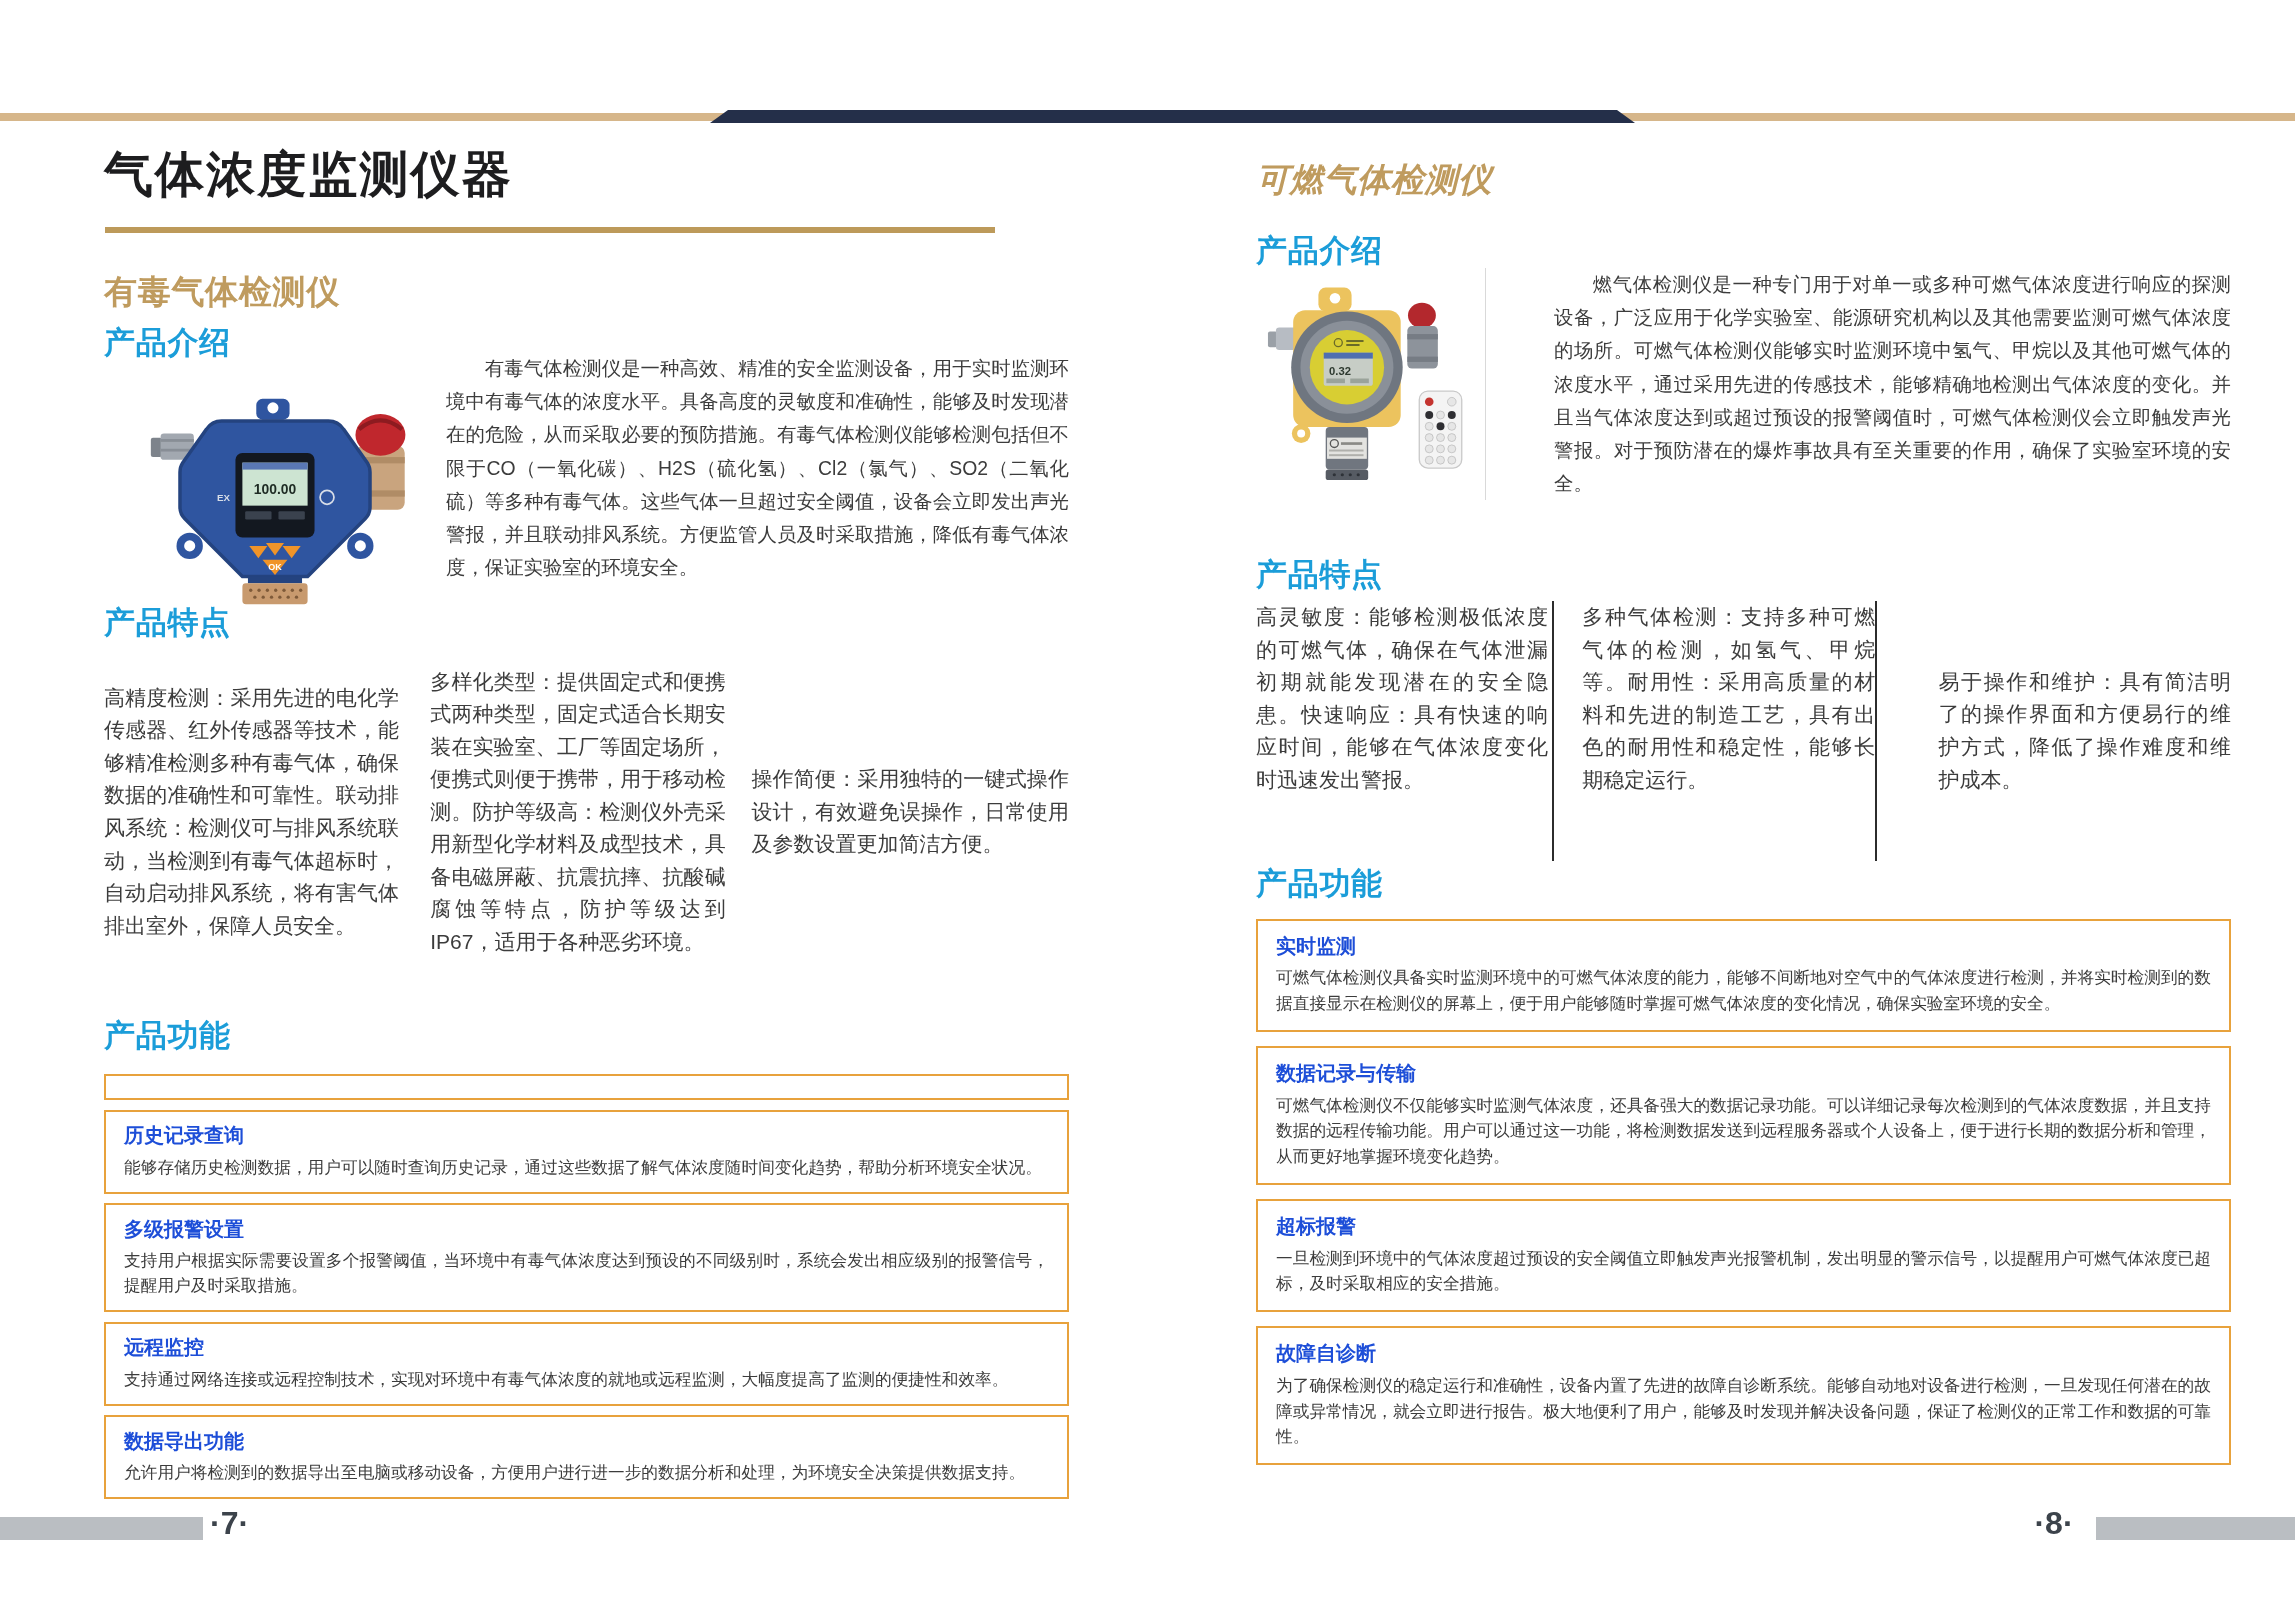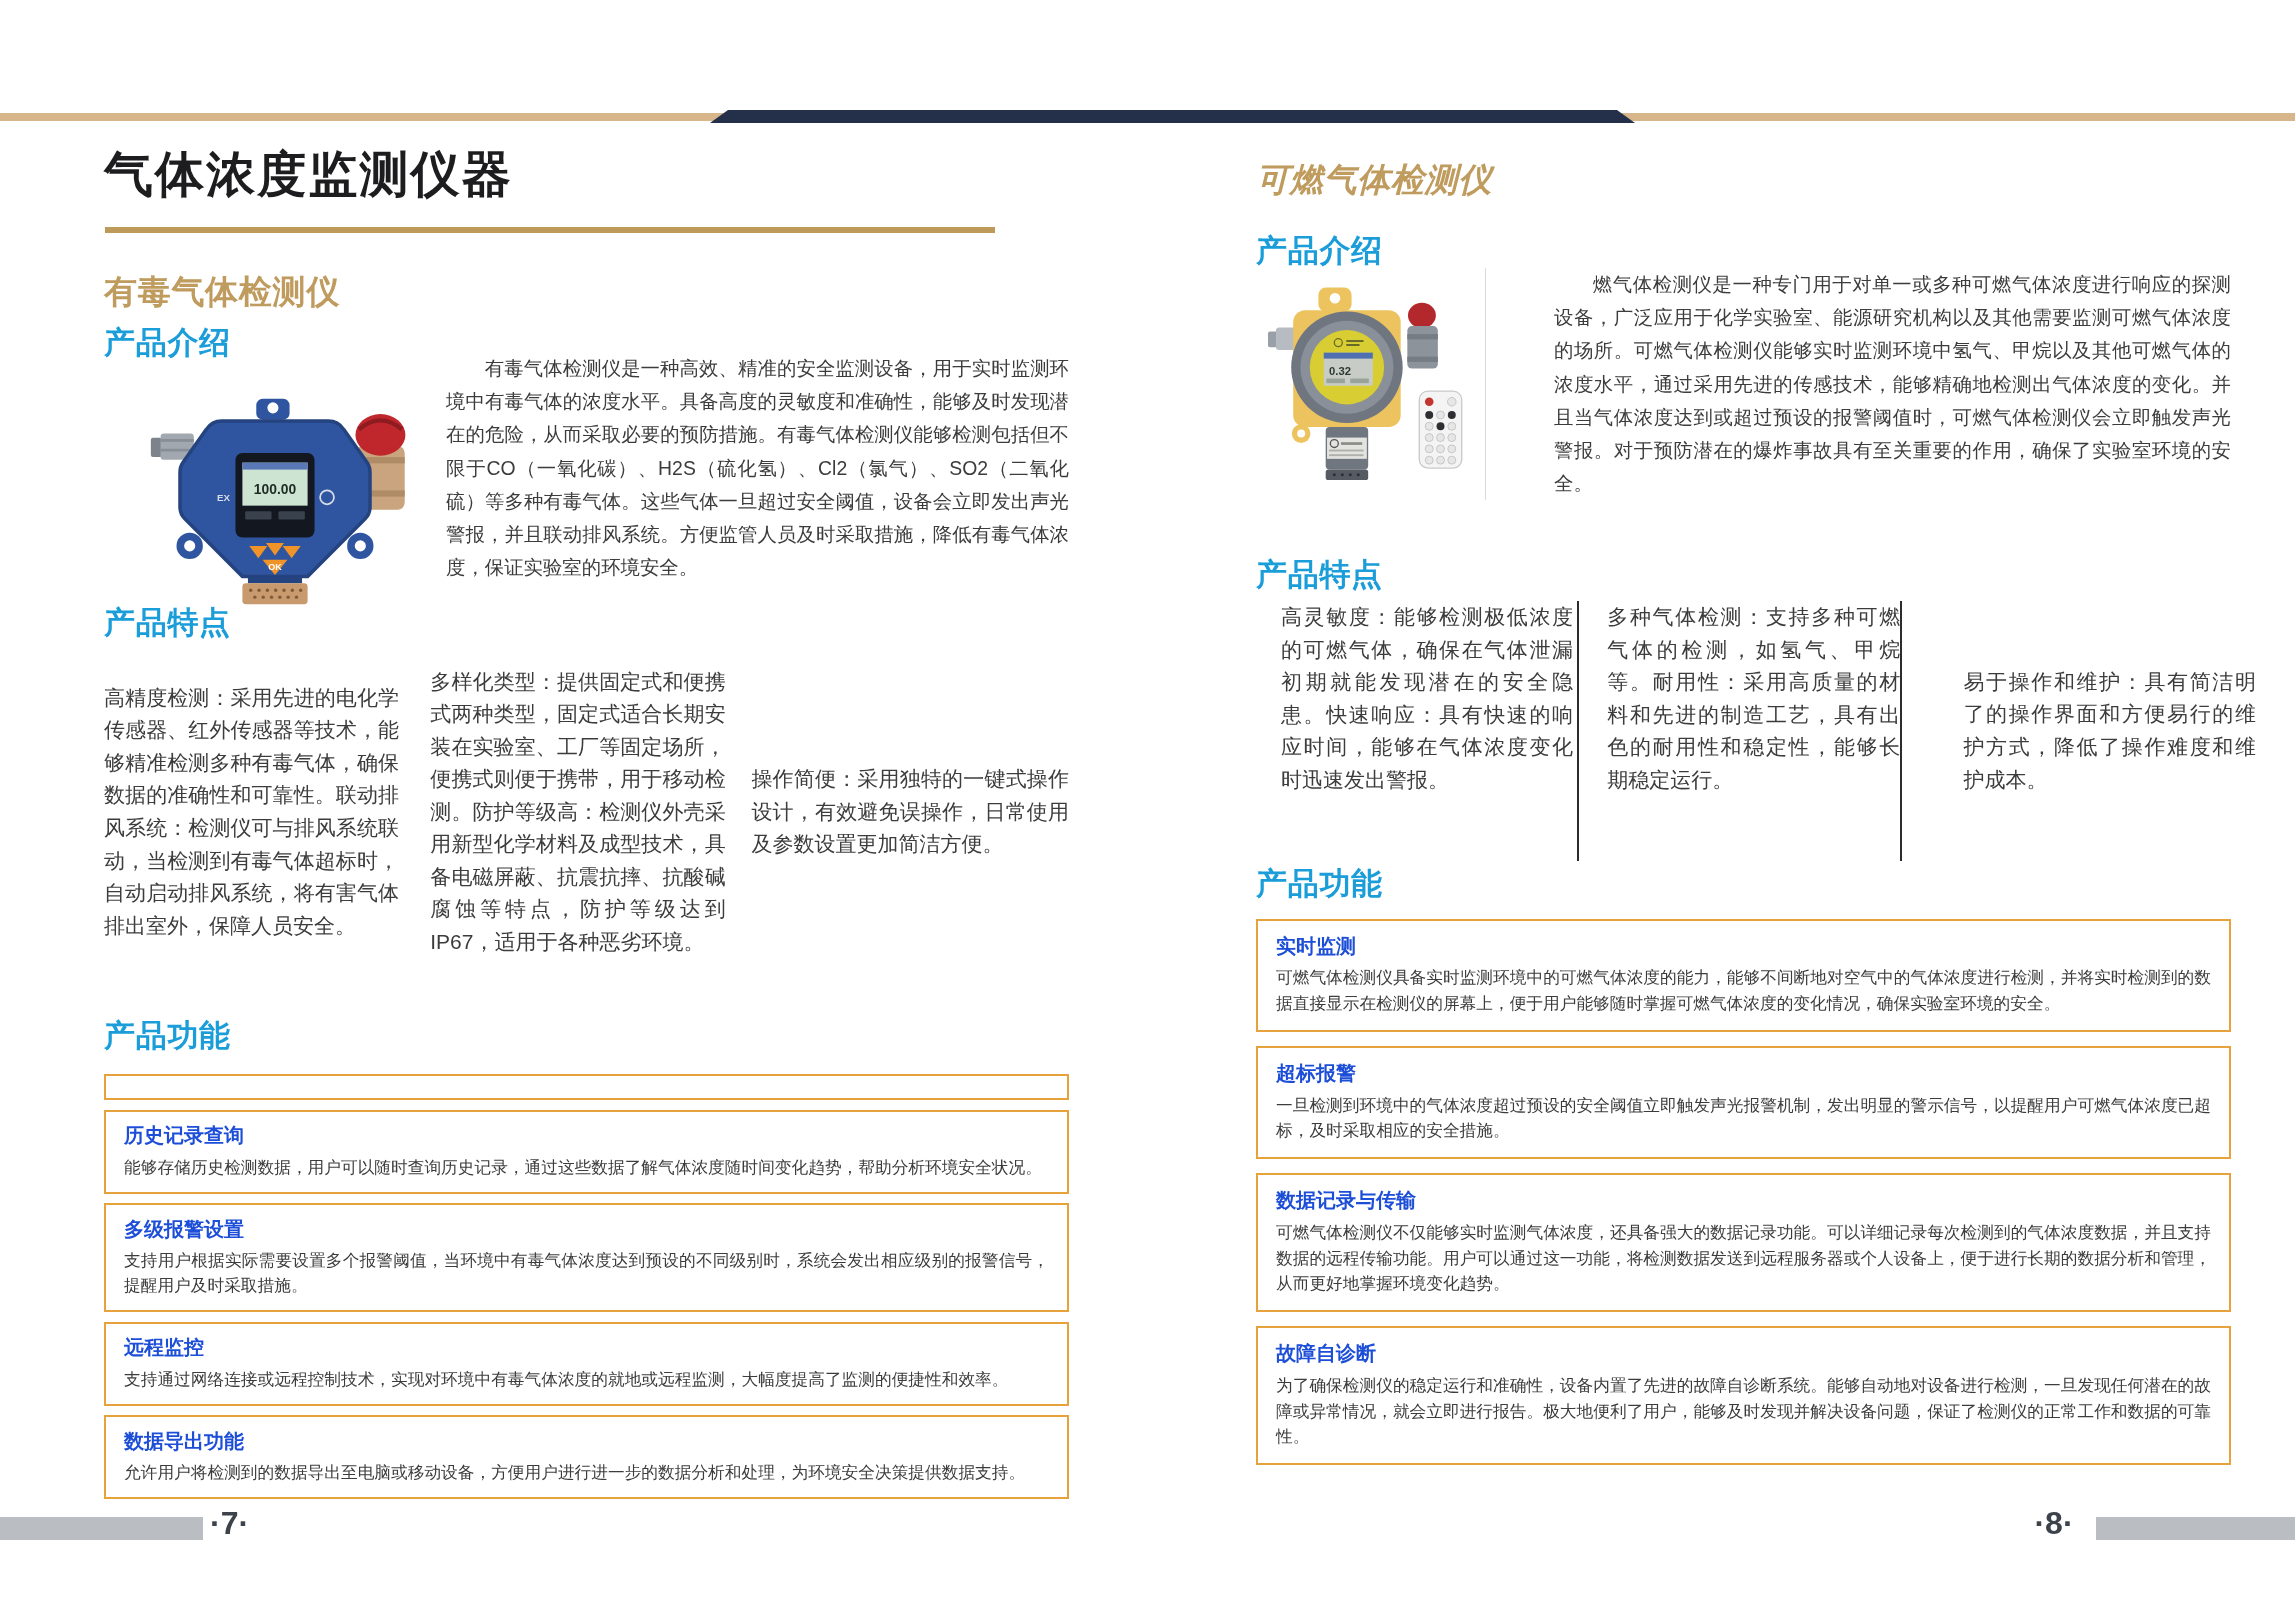--- a/index.html
+++ b/index.html
@@ -33,21 +33,21 @@
   .features-row-left{position:absolute;top:507px;left:0;width:100%;height:326px;display:flex;align-items:center;}
   .heading-functions-left{top:873px;}
   .boxes-left{position:absolute;top:932px;left:0;width:100%;}
 
   .heading-gold-right{top:0;font-style:italic;}
   .heading-intro-right{top:72px;}
   .intro-row-right{position:absolute;top:110px;left:0;width:100%;display:flex;}
   .device-wrap-right{flex:0 0 229px;border-right:1.4px solid #d9d9d9;padding-bottom:7px;}
   .intro-text-right{margin:0 0 0 68px;}
   .heading-features-right{top:396px;}
-  .features-row-right{position:absolute;top:443px;left:0;width:100%;height:260px;display:flex;align-items:stretch;margin-left:25px;}
+  .features-row-right{position:absolute;top:443px;left:0;width:100%;height:260px;display:flex;align-items:stretch;}
   .heading-functions-right{top:705px;}
   .boxes-right{position:absolute;top:761px;left:0;width:100%;}
 
   .fcol{font-size:21px;line-height:1.55;color:#3c3c3c;text-align:justify;margin:0;}
   .fdivider{width:2.1px;background:#2c2c2c;}
   .fw1-l{flex:0 0 295px;padding-right:5.6px;}
   .fw2-l{flex:0 0 319px;padding-left:23.6px;box-sizing:border-box;}
   .fw3-l{flex:1;padding-left:23.6px;box-sizing:border-box;display:flex;align-items:center;}
   .fw1-r{flex:0 0 292px;padding-right:4.2px;}
   .fw2-r{flex:0 0 321px;padding-left:28px;box-sizing:border-box;}
@@ -279,26 +279,26 @@
       </div>
     </div>
 
     <h3 class="blue-heading heading-functions-right">产品功能</h3>
     <div class="boxes-right">
       <div class="fbox">
         <h4>实时监测</h4>
         <p>可燃气体检测仪具备实时监测环境中的可燃气体浓度的能力，能够不间断地对空气中的气体浓度进行检测，并将实时检测到的数据直接显示在检测仪的屏幕上，便于用户能够随时掌握可燃气体浓度的变化情况，确保实验室环境的安全。</p>
       </div>
       <div class="fbox">
+        <h4>数据记录与传输</h4>
+        <p>可燃气体检测仪不仅能够实时监测气体浓度，还具备强大的数据记录功能。可以详细记录每次检测到的气体浓度数据，并且支持数据的远程传输功能。用户可以通过这一功能，将检测数据发送到远程服务器或个人设备上，便于进行长期的数据分析和管理，从而更好地掌握环境变化趋势。</p>
+      </div>
+      <div class="fbox">
         <h4>超标报警</h4>
         <p>一旦检测到环境中的气体浓度超过预设的安全阈值立即触发声光报警机制，发出明显的警示信号，以提醒用户可燃气体浓度已超标，及时采取相应的安全措施。</p>
-      </div>
-      <div class="fbox">
-        <h4>数据记录与传输</h4>
-        <p>可燃气体检测仪不仅能够实时监测气体浓度，还具备强大的数据记录功能。可以详细记录每次检测到的气体浓度数据，并且支持数据的远程传输功能。用户可以通过这一功能，将检测数据发送到远程服务器或个人设备上，便于进行长期的数据分析和管理，从而更好地掌握环境变化趋势。</p>
       </div>
       <div class="fbox">
         <h4>故障自诊断</h4>
         <p>为了确保检测仪的稳定运行和准确性，设备内置了先进的故障自诊断系统。能够自动地对设备进行检测，一旦发现任何潜在的故障或异常情况，就会立即进行报告。极大地便利了用户，能够及时发现并解决设备问题，保证了检测仪的正常工作和数据的可靠性。</p>
       </div>
     </div>
   </section>
 
   <div class="footer-bar-left"></div>
   <p class="page-num page-num-left">·7·</p>

